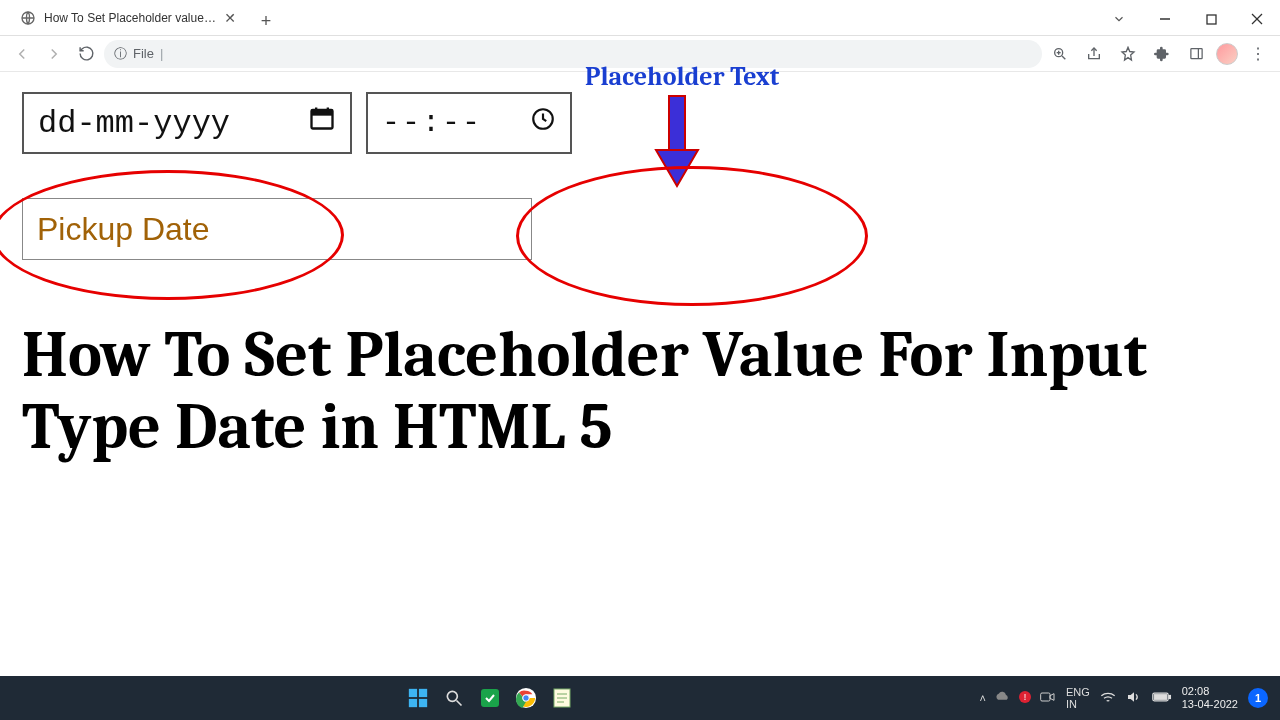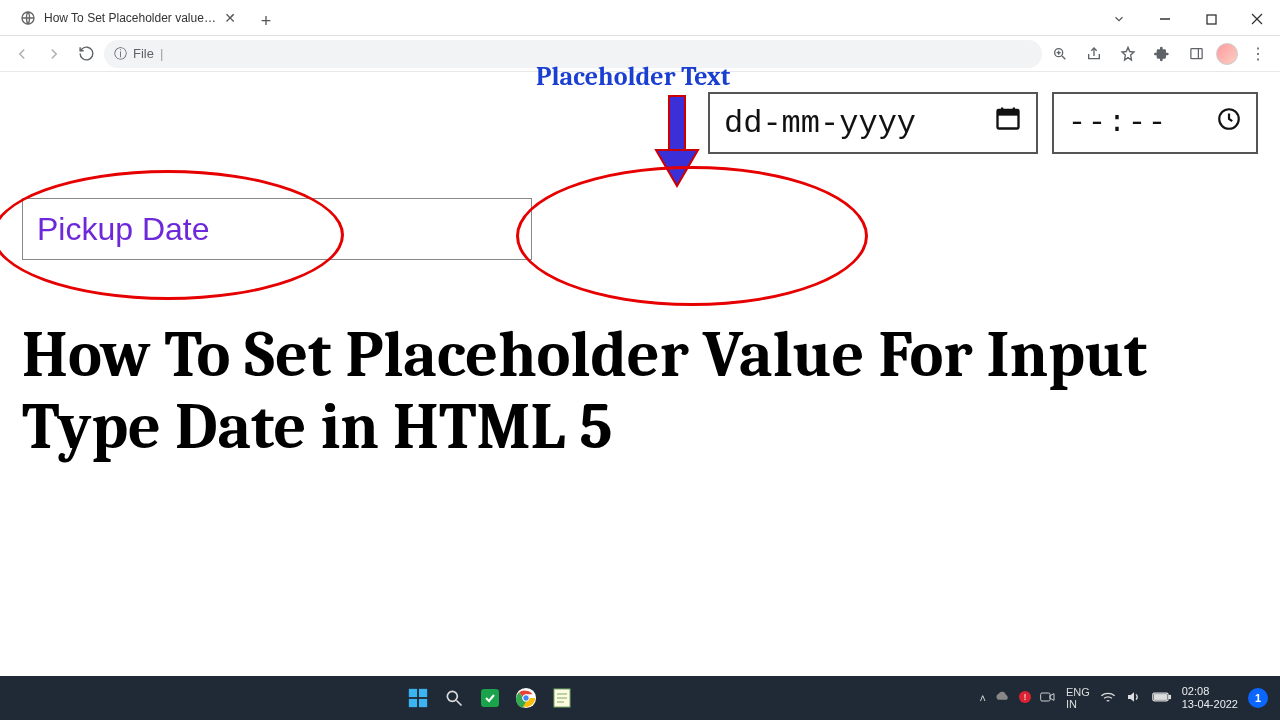--- a/index.html
+++ b/index.html
@@ -78,21 +78,21 @@
 .url-box .path { color:#202124; }
 .right-icons { display:flex; align-items:center; gap:6px; }
 .chrome-icon { width: 28px; height: 28px; display:flex; align-items:center; justify-content:center; color:#5f6368; font-size:16px; }
 .avatar { width:22px; height:22px; border-radius:50%; background:linear-gradient(135deg,#ff9a9e,#fad0c4); border:1px solid #ccc; }
 
 
 .page {
   position: relative;
   padding: 20px 22px;
 }
-.row1 { display:flex; gap:14px;justify-content:flex-end; }
+.row1 { display:flex; gap:14px; }
 .native-input {
   border: 2px solid #555;
   height: 62px;
   display:flex;
   align-items:center;
   padding: 0 14px;
   font-family: "Courier New", monospace;
   font-size: 32px;
   color:#111;
   gap:10px;
@@ -103,31 +103,31 @@
 
 .row2 { display:flex; gap:14px; margin-top: 44px; }
 .text-input {
   border: 1.5px solid #888;
   height: 62px;
   width: 510px;
   display:flex;
   align-items:center;
   padding: 0 14px;
   font-size: 32px;
-  color:#6d28d9;
+  color:#a16207;
 }
 
 .annot {
   position:absolute;
   font-family: Cambria, Georgia, serif;
   font-weight: bold;
   color:#1a3fd1;
   font-size: 26px;
 }
-.annot-label { left: 536px; top: -10px; }
+.annot-label { left: 585px; top: -10px; }
 .arrow {
   position:absolute;
   left: 650px;
   top: 22px;
 }
 
 .ellipse {
   position:absolute;
   border: 3px solid #e60000;
   border-radius: 50%;

